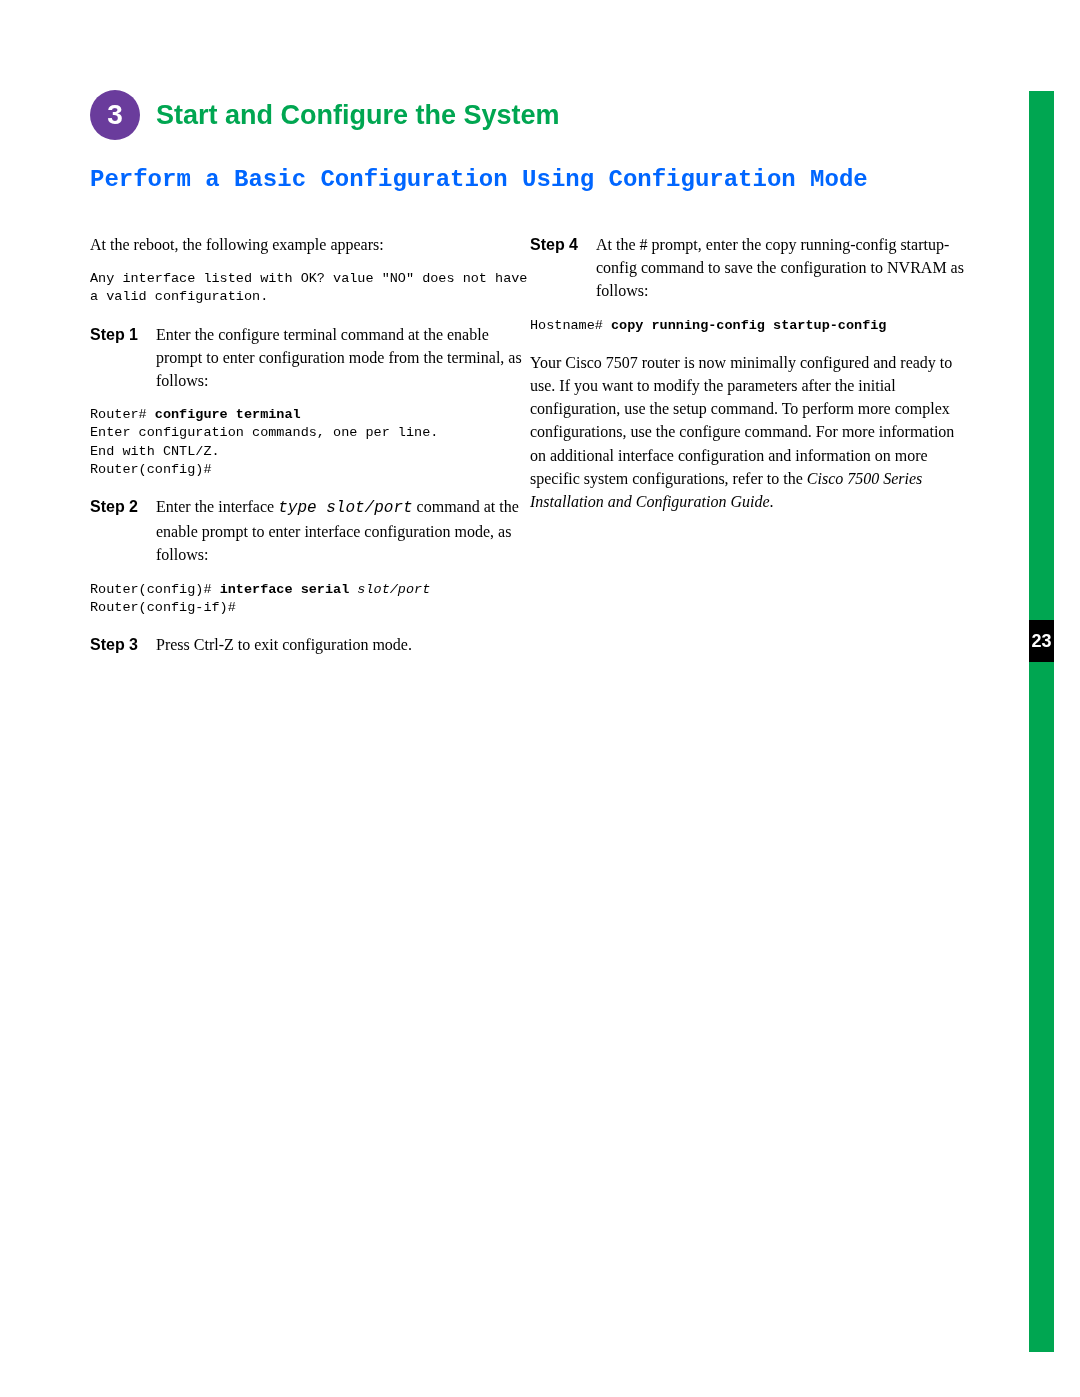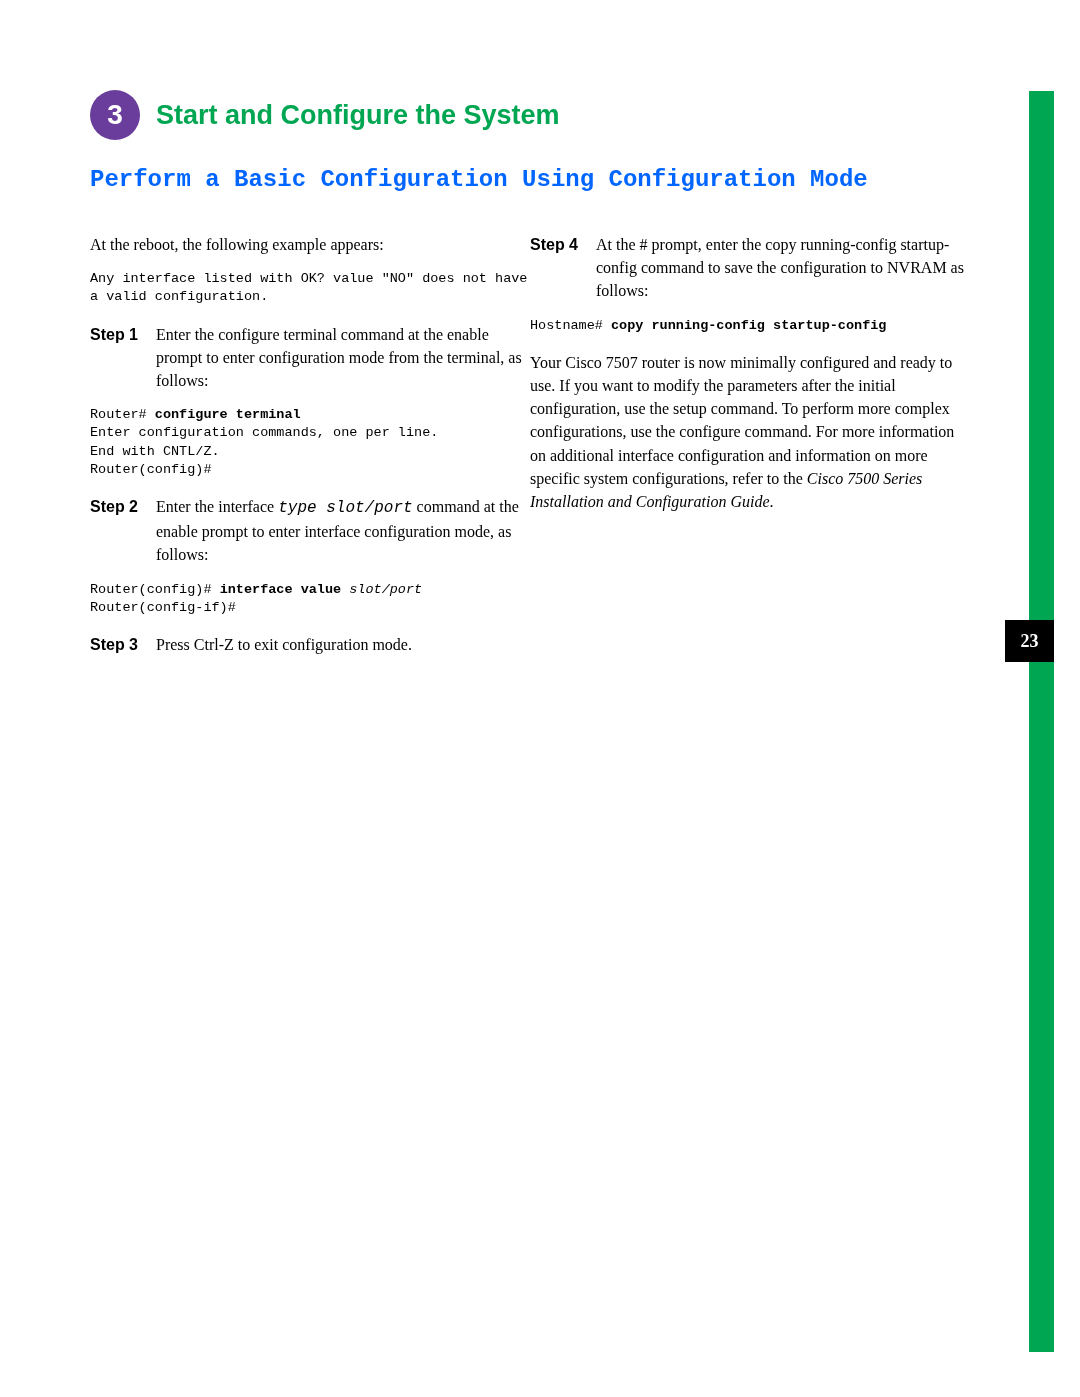--- a/index.html
+++ b/index.html
@@ -15,25 +15,25 @@
     top: 91px;
     right: 26px;
     width: 25px;
     height: 1261px;
     background: #00a651;
   }
   .sidebar-pagenum {
     position: absolute;
     right: 26px;
     top: 620px;
-    width: 49px;
+    width: 25px;
     height: 42px;
     background: #000;
     color: #fff;
-    font-family: Liberation Serif, serif;
+    font-family: Liberation Sans, sans-serif;
     font-size: 18px;
     font-weight: bold;
     display: flex;
     align-items: center;
     justify-content: center;
   }
   .header-row {
     display: flex;
     align-items: center;
     gap: 16px;
@@ -135,21 +135,21 @@
       <div class="mono"><span>Router# </span><span class="bold">configure terminal</span><span>
 Enter configuration commands, one per line.
 End with CNTL/Z.
 Router(config)#</span></div>
 
       <div class="step">
         <div class="step-label">Step 2</div>
         <div class="step-body"><span>Enter the interface </span><span class="italic">type slot/port</span><span> command at the enable prompt to enter interface configuration mode, as follows:</span></div>
       </div>
 
-      <div class="mono"><span>Router(config)# </span><span class="bold">interface value</span><span> </span><span class="italic">slot/port</span><span>
+      <div class="mono"><span>Router(config)# </span><span class="bold">interface serial</span><span> </span><span class="italic">slot/port</span><span>
 Router(config-if)#</span></div>
 
       <div class="step">
         <div class="step-label">Step 3</div>
         <div class="step-body">Press Ctrl-Z to exit configuration mode.</div>
       </div>
 
     </div>
 
     <div class="col">

